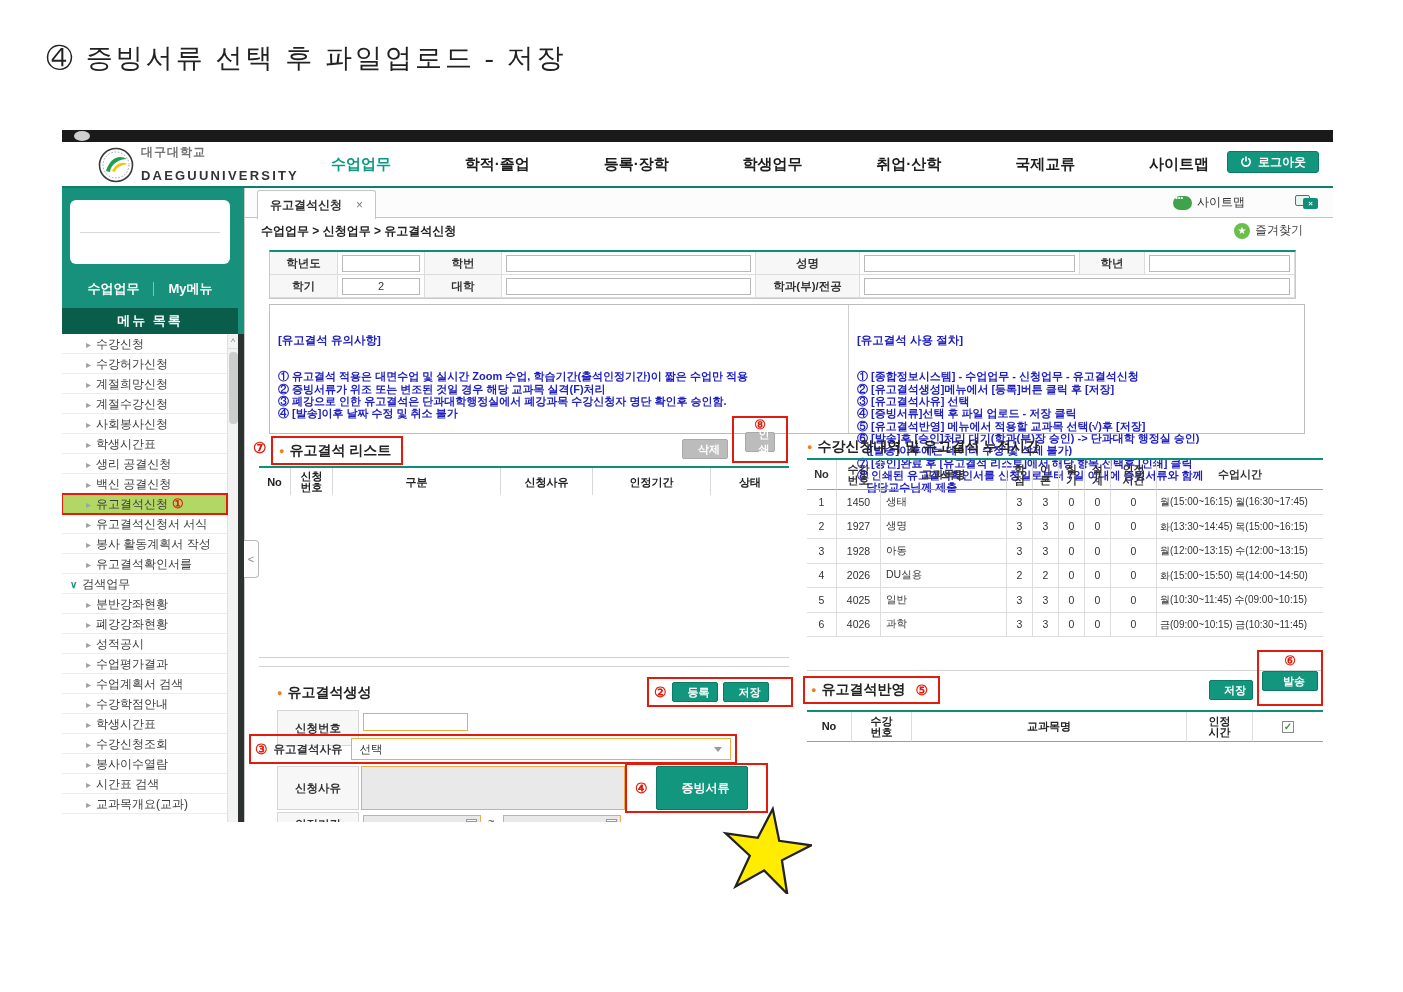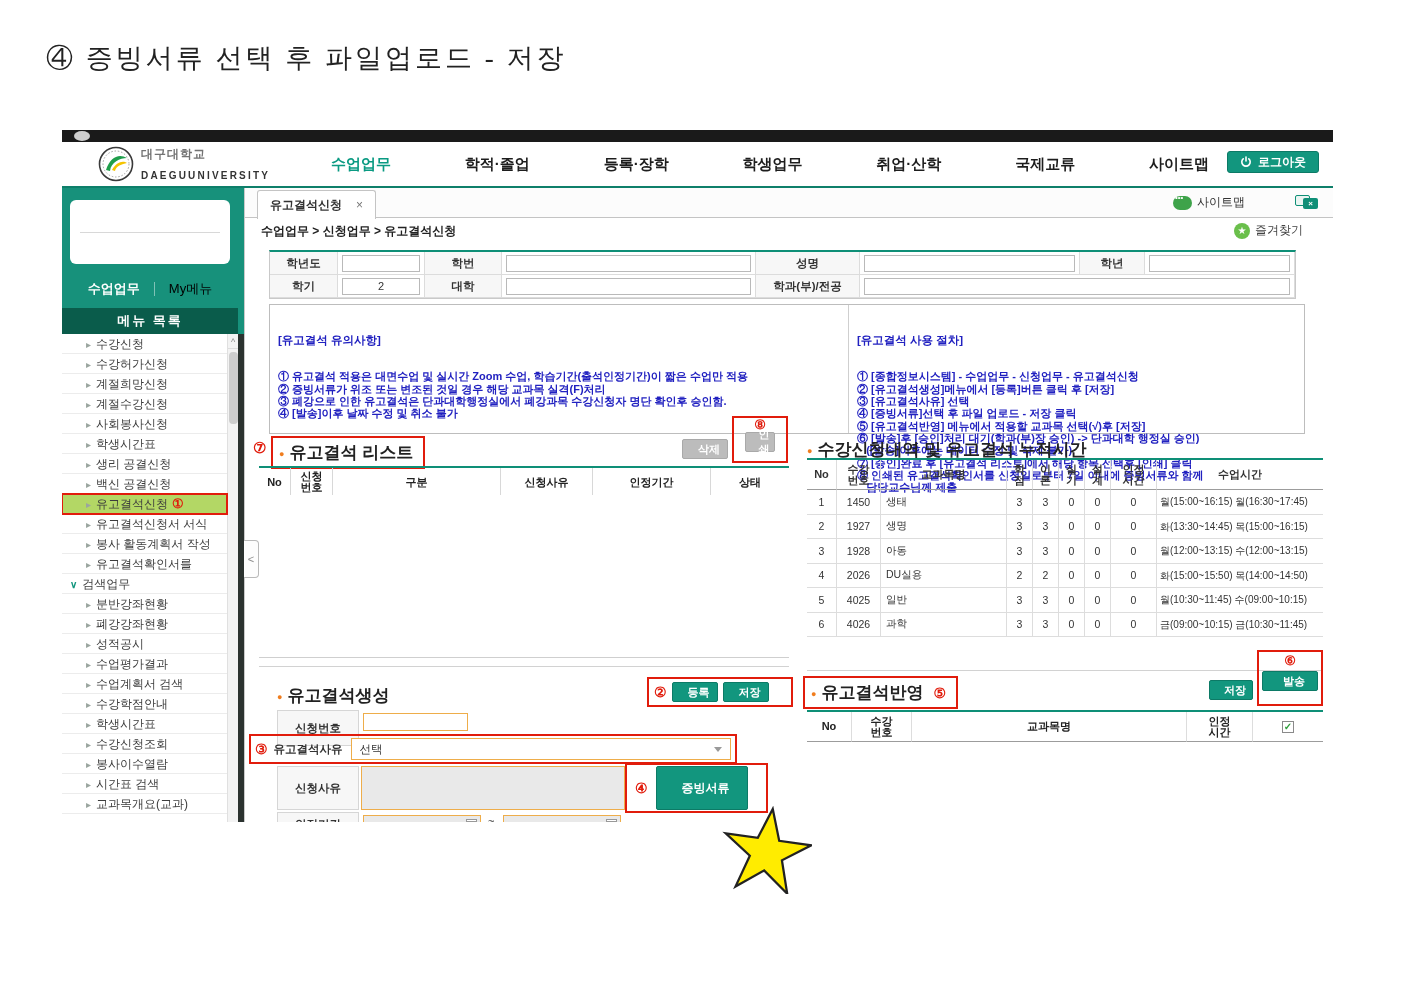--- a/index.html
+++ b/index.html
@@ -13,36 +13,36 @@
 
   
   .portal { position:absolute; left:62px; top:130px; width:1271px; height:692px; background:#fff; }
   .chrome { position:absolute; left:0; top:0; right:0; height:12px; background:#1a1a1a; }
   .chrome-dot { position:absolute; left:12px; top:1px; width:16px; height:10px; background:#cfcfcf; border-radius:50%; }
 
   
   .phead { position:absolute; left:0; top:12px; right:0; height:44px; background:#fff; }
   .logo { position:absolute; left:36px; top:4px; display:flex; align-items:center; gap:7px; cursor:pointer; }
   .logo-kr { font-size:12px; font-weight:bold; color:#737373; letter-spacing:1px; line-height:1; }
-  .logo-en { font-size:10px; color:#333; letter-spacing:2.2px; font-weight:bold; margin-top:10px; }
+  .logo-en { font-size:13px; color:#333; letter-spacing:2.2px; font-weight:bold; margin-top:10px; }
   .topnav { position:absolute; left:255px; right:110px; top:0; bottom:0; display:flex; align-items:center; justify-content:space-between; padding:0 14px; }
   .nav-item { font-size:15px; font-weight:bold; color:#1d1d1d; text-decoration:none; cursor:pointer; }
   .nav-item.active { color:#0a9a82; }
   .logout-btn { position:absolute; right:14px; top:9px; height:22px; background:#12967e; border:1px solid #0c7a66; border-radius:3px; color:#fff; font-size:12px; font-weight:bold; display:flex; align-items:center; gap:6px; padding:0 12px; cursor:pointer; }
 
   
   .pbody { position:absolute; left:0; top:56px; right:0; bottom:0; border-top:2px solid #0e7f6a; }
 
   
   .sidebar { position:absolute; left:0; top:0; width:182px; bottom:0; background:#17917b; }
   .user-box { position:absolute; left:8px; top:12px; width:160px; height:64px; background:#fff; border-radius:6px; }
   .user-box-divider { position:absolute; left:10px; right:10px; top:32px; border-top:1px solid #d8d8d8; }
   .side-tabs { position:absolute; left:0; right:6px; top:88px; height:26px; display:flex; align-items:center; justify-content:center; gap:14px; }
   .side-tab { font-size:13px; font-weight:bold; color:#fff; cursor:pointer; }
-  .side-tab.dim { color:#000000; font-weight:normal; }
+  .side-tab.dim { color:#ffffff; font-weight:bold; }
   .side-tab-sep { width:1px; height:14px; background:rgba(255,255,255,.45); }
   .menu-header { position:absolute; left:0; right:6px; top:120px; height:26px; background:#0a5c4b; color:#fff; font-size:13px; font-weight:bold; letter-spacing:2px; display:flex; align-items:center; justify-content:center; }
   .menu-wrap { position:absolute; left:0; right:6px; top:146px; bottom:0; background:#fff; overflow:hidden; }
   .menu-strip { position:absolute; right:0; top:146px; bottom:0; width:6px; background:#2b322f; }
   .menu { list-style:none; margin-right:11px; }
   .menu-item { position:relative; height:20px; line-height:19px; border-bottom:1px solid #ececec; padding-left:24px; font-size:12px; color:#3c3c3c; cursor:pointer; white-space:nowrap; }
   .menu-item .arrow::before { content:"▸"; color:#9aa59f; font-size:10px; margin-right:5px; }
   .menu-item.section { padding-left:8px; }
   .menu-item.section .arrow::before { content:"∨"; color:#12967e; font-weight:bold; font-size:10px; }
   .menu-item.active { background:#b3d765; outline:2px solid #e11c0c; outline-offset:-1px; z-index:2; }
@@ -80,21 +80,21 @@
 
   
   .notice { position:absolute; left:24px; top:116px; width:1036px; height:130px; border:1px solid #bdbdbd; display:flex; }
   .ncol { padding:4px 8px; font-size:11px; font-weight:bold; color:#2121c0; line-height:12.3px; white-space:pre-wrap; }
   .ncol.left { width:578px; }
   .ncol.right { flex:1; border-left:1px solid #cfcfcf; }
   .ntitle { font-size:11.5px; }
 
   
   .bullet::before { content:"●"; color:#f07d1e; font-size:9px; margin-right:5px; vertical-align:1px; }
-  .sec-title { font-size:17px; font-weight:bold; color:#222; white-space:nowrap; }
+  .sec-title { font-size:14px; font-weight:bold; color:#222; white-space:nowrap; }
   .redbox { border:2px solid #e11c0c; }
   .circled { color:#e11c0c; font-size:15px; font-weight:bold; line-height:1; }
   .btn { display:flex; align-items:center; justify-content:center; font-size:11px; font-weight:bold; color:#fff; border-radius:2px; cursor:pointer; border:1px solid transparent;padding-left:8px; }
   .btn.teal { background:#12967e; border-color:#0c7a66; }
   .btn.gray { background:#bcbcbc; border-color:#a9a9a9; }
 
   
   .ltab-head { position:absolute; left:14px; top:278px; width:530px; border-top:2px solid #0e8f77; border-bottom:1px solid #9c9c9c; display:grid; grid-template-columns:32px 42px 168px 92px 118px 78px; }
   .ltab-head .th { height:28px; display:flex; align-items:center; justify-content:center; font-size:11px; font-weight:bold; color:#222; white-space:pre-line; text-align:center; line-height:11px; border-right:1px solid #d8d8d8; }
   .ltab-head .th:last-child, .fl:last-of-type { border-right:none; }

